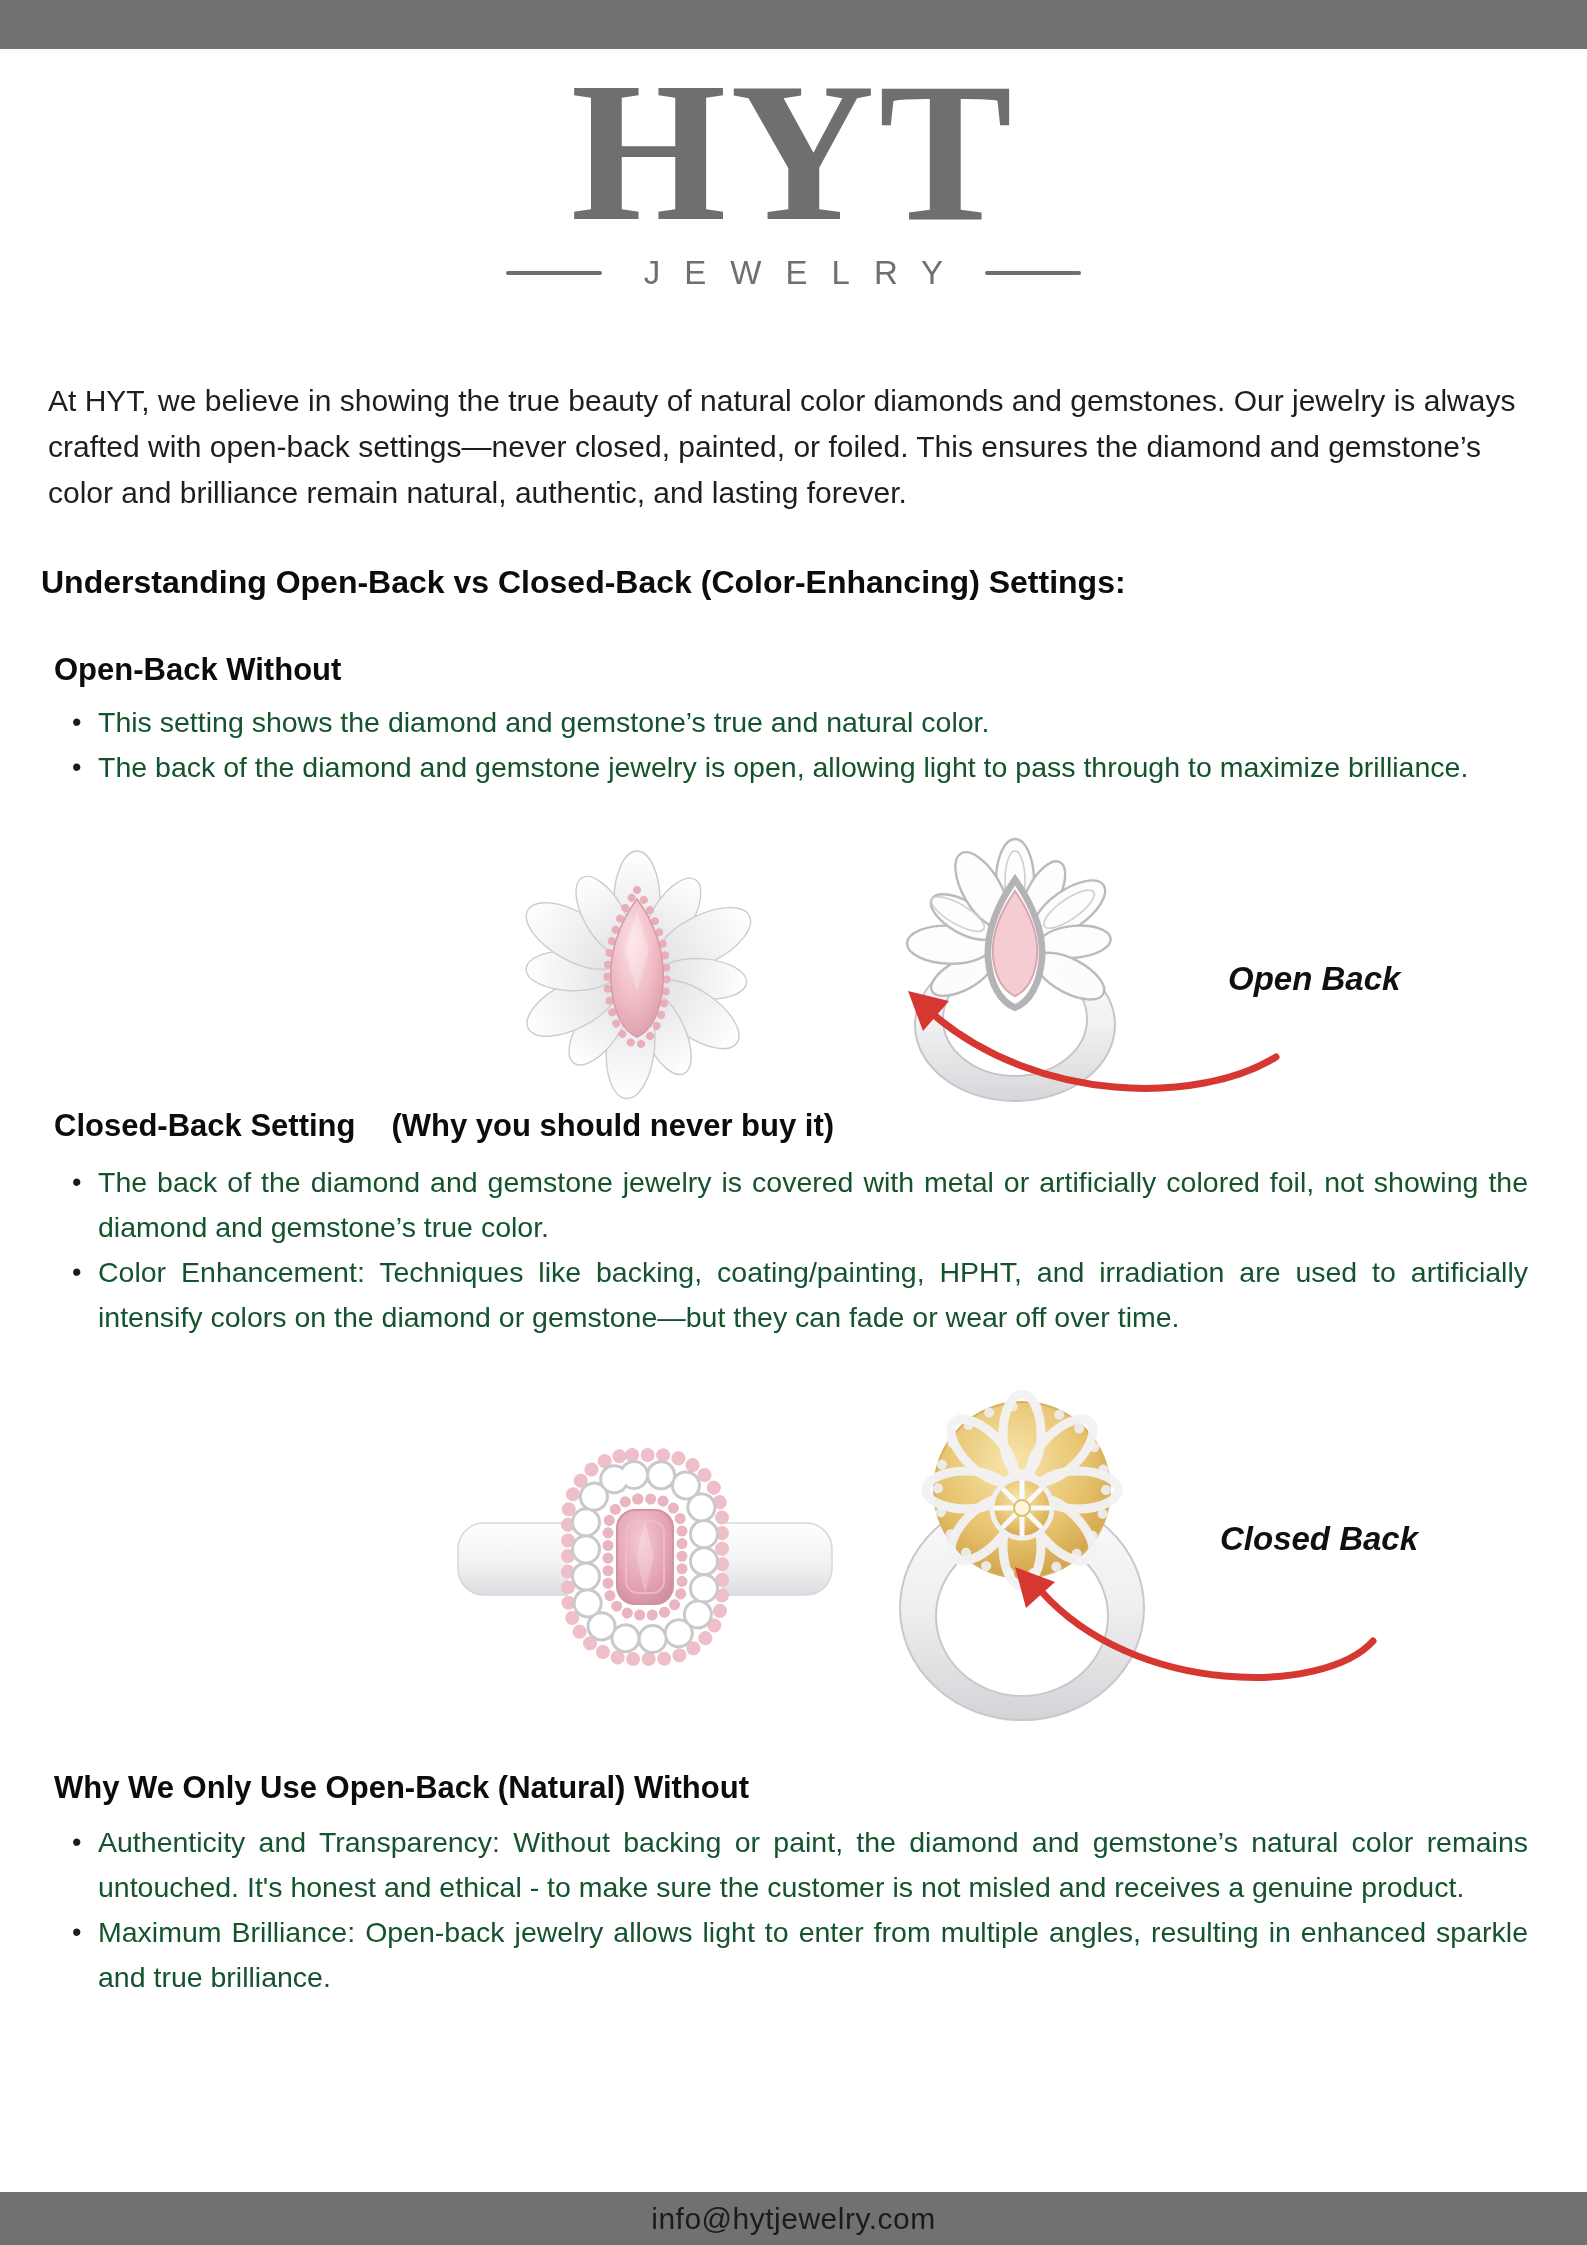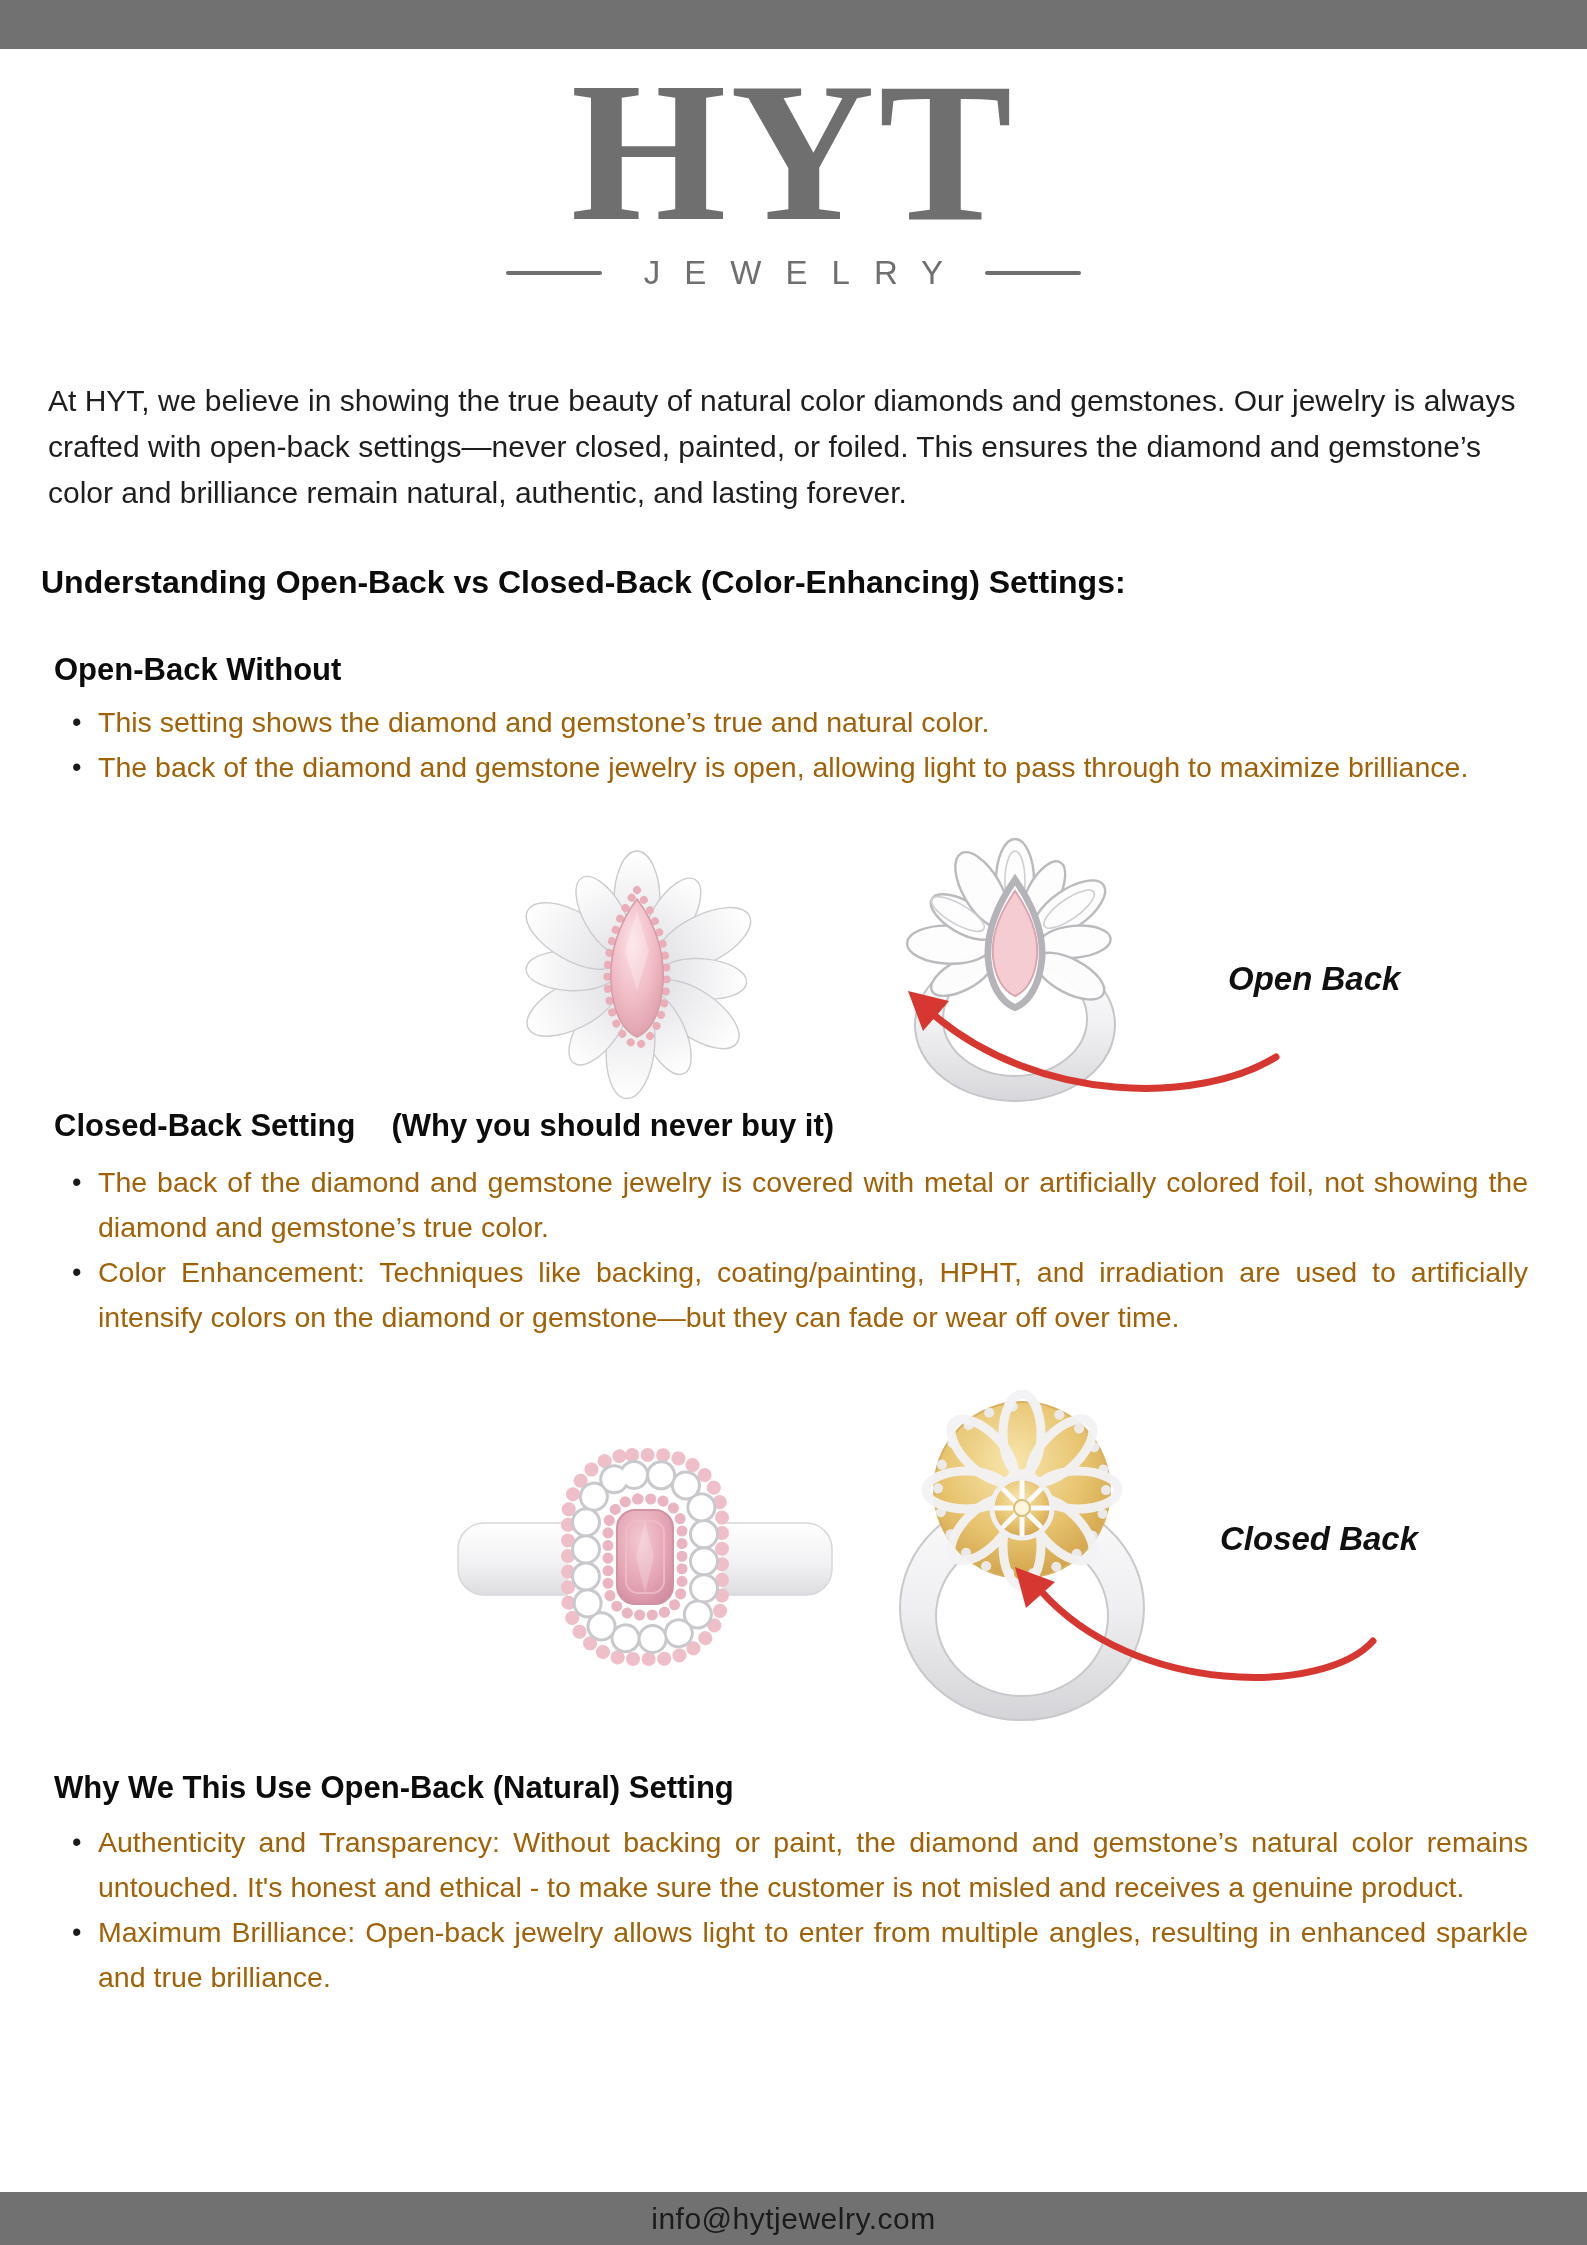--- a/index.html
+++ b/index.html
@@ -29,21 +29,21 @@
   .h-main {
     position:absolute; top:564px; left:41px;
     font-size:32px; font-weight:700; color:#0c0c0c; margin:0;
   }
   .h-sub { position:absolute; left:54px; font-size:31px; font-weight:700; color:#0c0c0c; margin:0; }
   .h-open   { top:652px; }
   .h-closed { top:1108px; display:flex; gap:36px; }
   .h-why    { top:1770px; }
   ul.bullets {
     position:absolute; left:66px; width:1462px; margin:0; padding:0;
-    list-style:none; font-size:28.5px; line-height:45px; color:#a16207;
+    list-style:none; font-size:28.5px; line-height:45px; color:#14532d;
   }
   .b-open   { top:700px; }
   .b-closed { top:1160px; }
   .b-why    { top:1820px; }
   ul.bullets li { position:relative; padding-left:32px; text-align:justify; margin:0; }
   ul.bullets li::before {
     content:"\2022"; position:absolute; left:6px; top:0;
     font-size:27px; color:#1b1b1b;
   }
   
@@ -233,21 +233,21 @@
     </svg>
 
     <div class="fig-label lbl-closed">Closed Back</div>
 
     <svg class="arrow-svg" style="left:985px;top:155px;" width="400" height="155" viewBox="0 0 400 155">
       <path d="M388,96 C340,150 150,152 56,46" fill="none" stroke="#d63831" stroke-width="7" stroke-linecap="round"></path>
       <polygon points="30,22 70,37 41,63" fill="#d63831"></polygon>
     </svg>
   </div>
 
-  <h3 class="h-sub h-why">Why We This Use Open-Back (Natural) Setting</h3>
+  <h3 class="h-sub h-why">Why We Only Use Open-Back (Natural) Without</h3>
   <ul class="bullets b-why">
     <li>Authenticity and Transparency: Without backing or paint, the diamond and gemstone’s natural color remains untouched. It's honest and ethical - to make sure the customer is not misled and receives a genuine product.</li>
     <li>Maximum Brilliance: Open-back jewelry allows light to enter from multiple angles, resulting in enhanced sparkle and true brilliance.</li>
   </ul>
 
   <div class="footer-bar">
     <span class="footer-email">info@hytjewelry.com</span>
   </div>
 
 </div>

